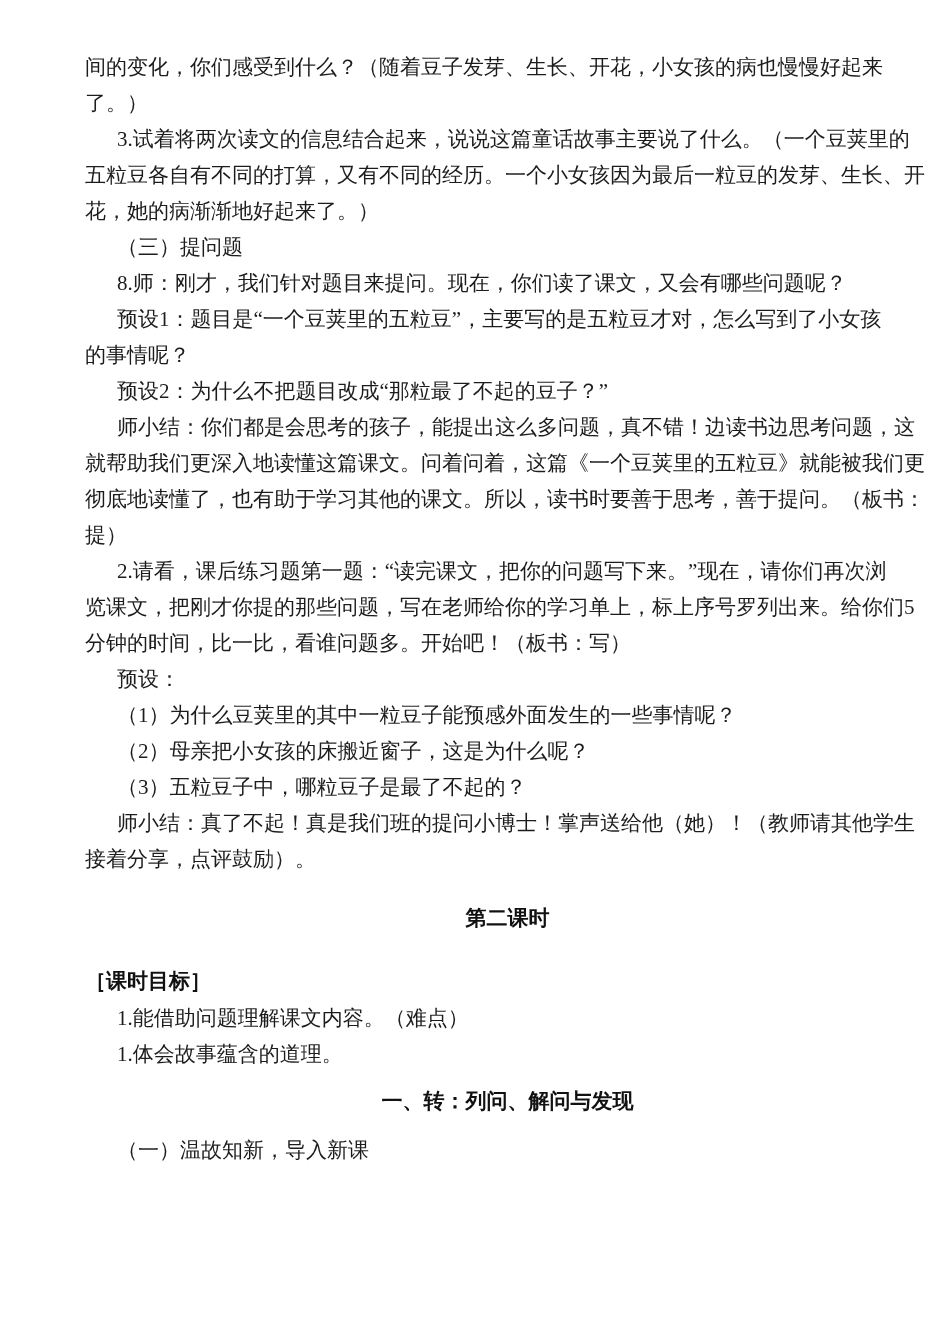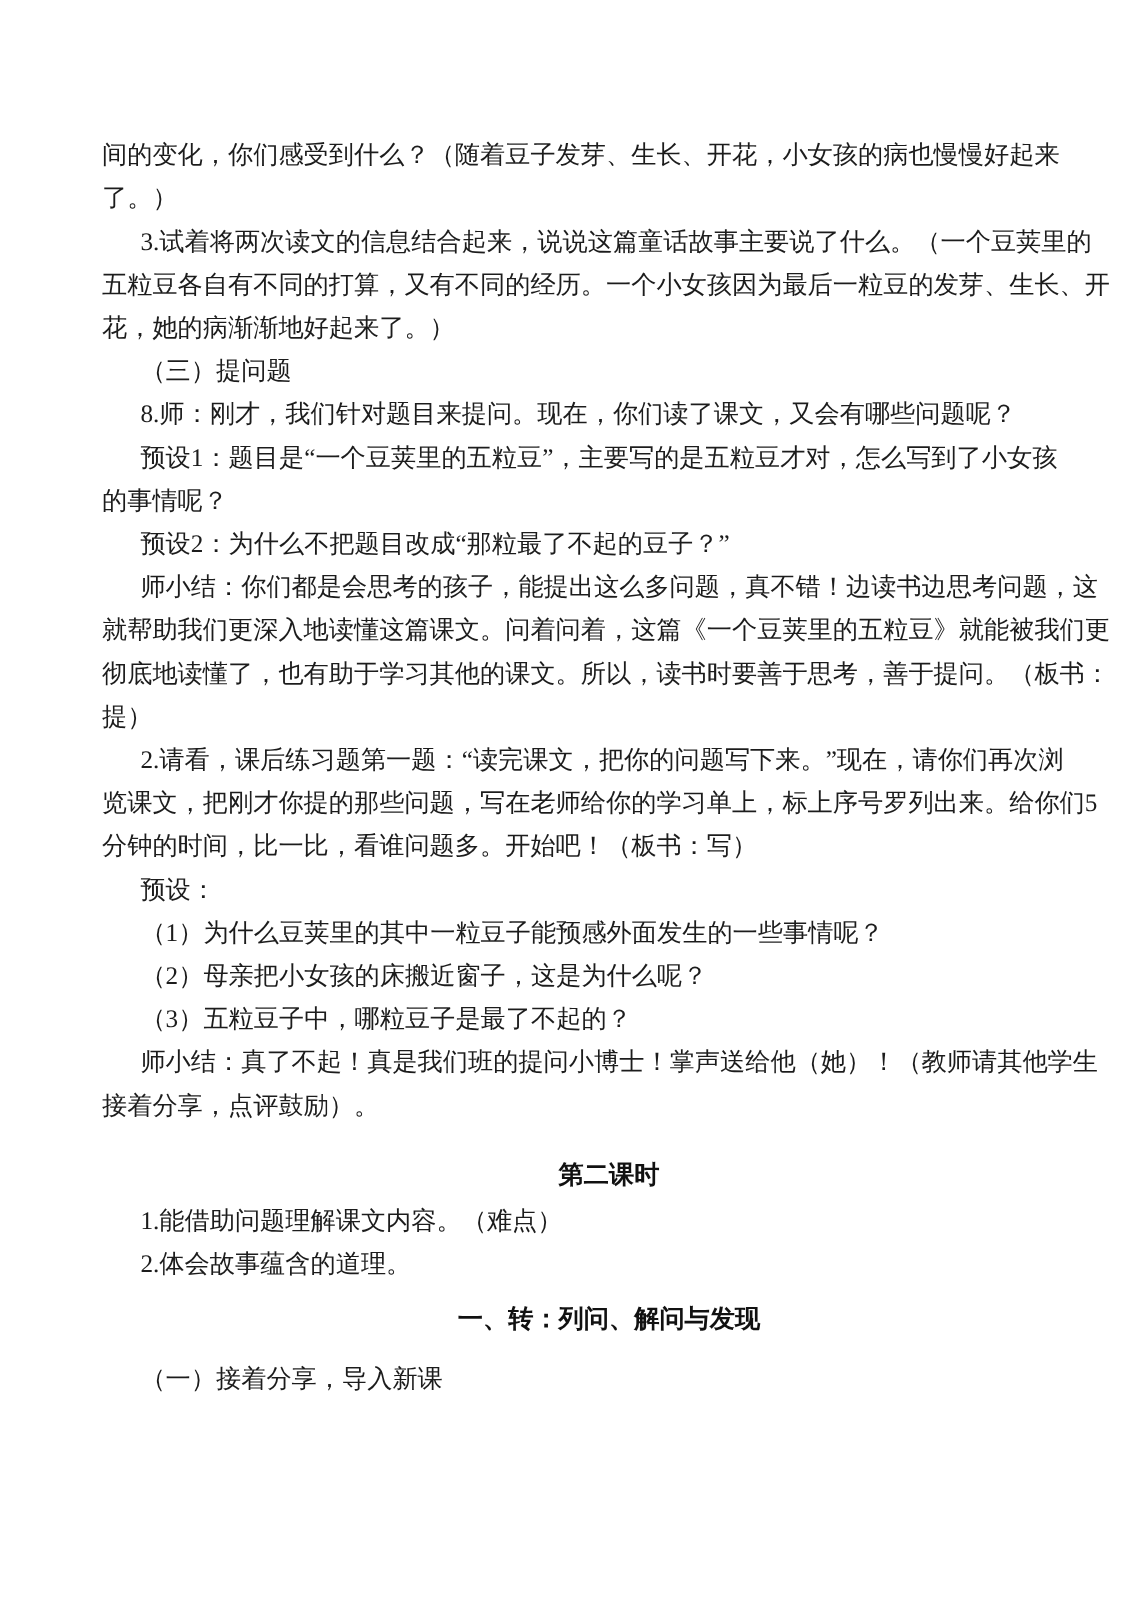--- a/index.html
+++ b/index.html
@@ -2,21 +2,21 @@
 <html><head>
 <meta charset="utf-8">
 <style>
   html, body { margin: 0; padding: 0; background: #ffffff; }
   .page {
     position: relative;
     width: 950px;
     height: 1344px;
     background: #ffffff;
     box-sizing: border-box;
-    padding: 111px 20px 0 85px;
+    padding: 49px 20px 0 85px;
     overflow: hidden;
     font-family: "Liberation Serif", "DejaVu Serif", serif;
     color: #1c1c1c;
   }
   .para { margin: 0; padding: 0; }
   .line {
     font-size: 21px;
     line-height: 36px;
     white-space: nowrap;
     letter-spacing: 0;
@@ -97,28 +97,29 @@
     <div class="line">（3）五粒豆子中，哪粒豆子是最了不起的？</div>
   </div>
 
   <div class="para indent">
     <div class="line">师小结：真了不起！真是我们班的提问小博士！掌声送给他（她）！（教师请其他学生</div>
     <div class="line">接着分享，点评鼓励）。</div>
   </div>
 
   <div class="h-center">第二课时</div>
 
+  <div class="h-left">［课时目标］</div>
 
   <div class="para indent">
     <div class="line">1.能借助问题理解课文内容。（难点）</div>
   </div>
 
   <div class="para indent">
-    <div class="line">2.体会故事蕴含的道理。</div>
+    <div class="line">1.体会故事蕴含的道理。</div>
   </div>
 
   <div class="h-major">一、转：列问、解问与发现</div>
 
   <div class="para indent">
-    <div class="line">（一）接着分享，导入新课</div>
+    <div class="line">（一）温故知新，导入新课</div>
   </div>
 
 </div>
 
 </body></html>

